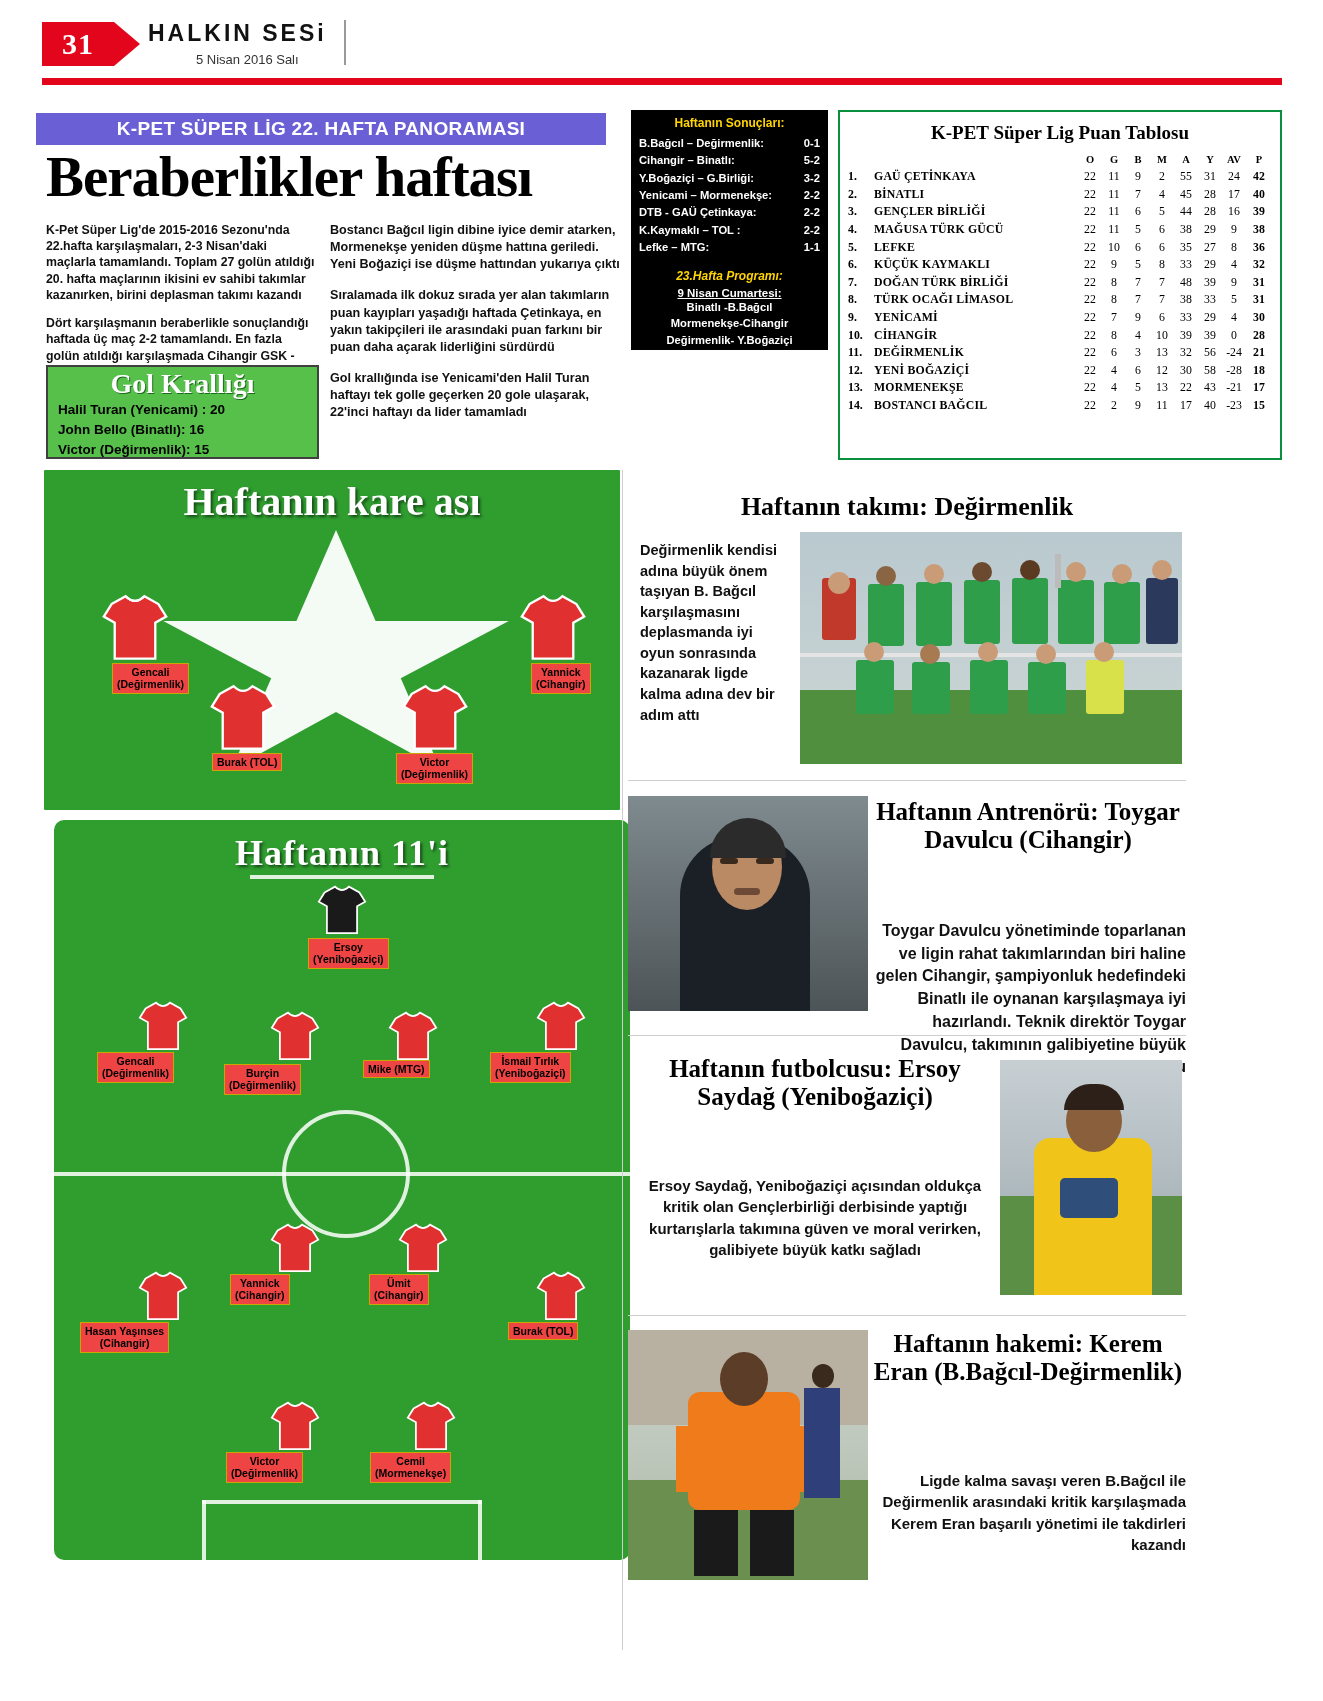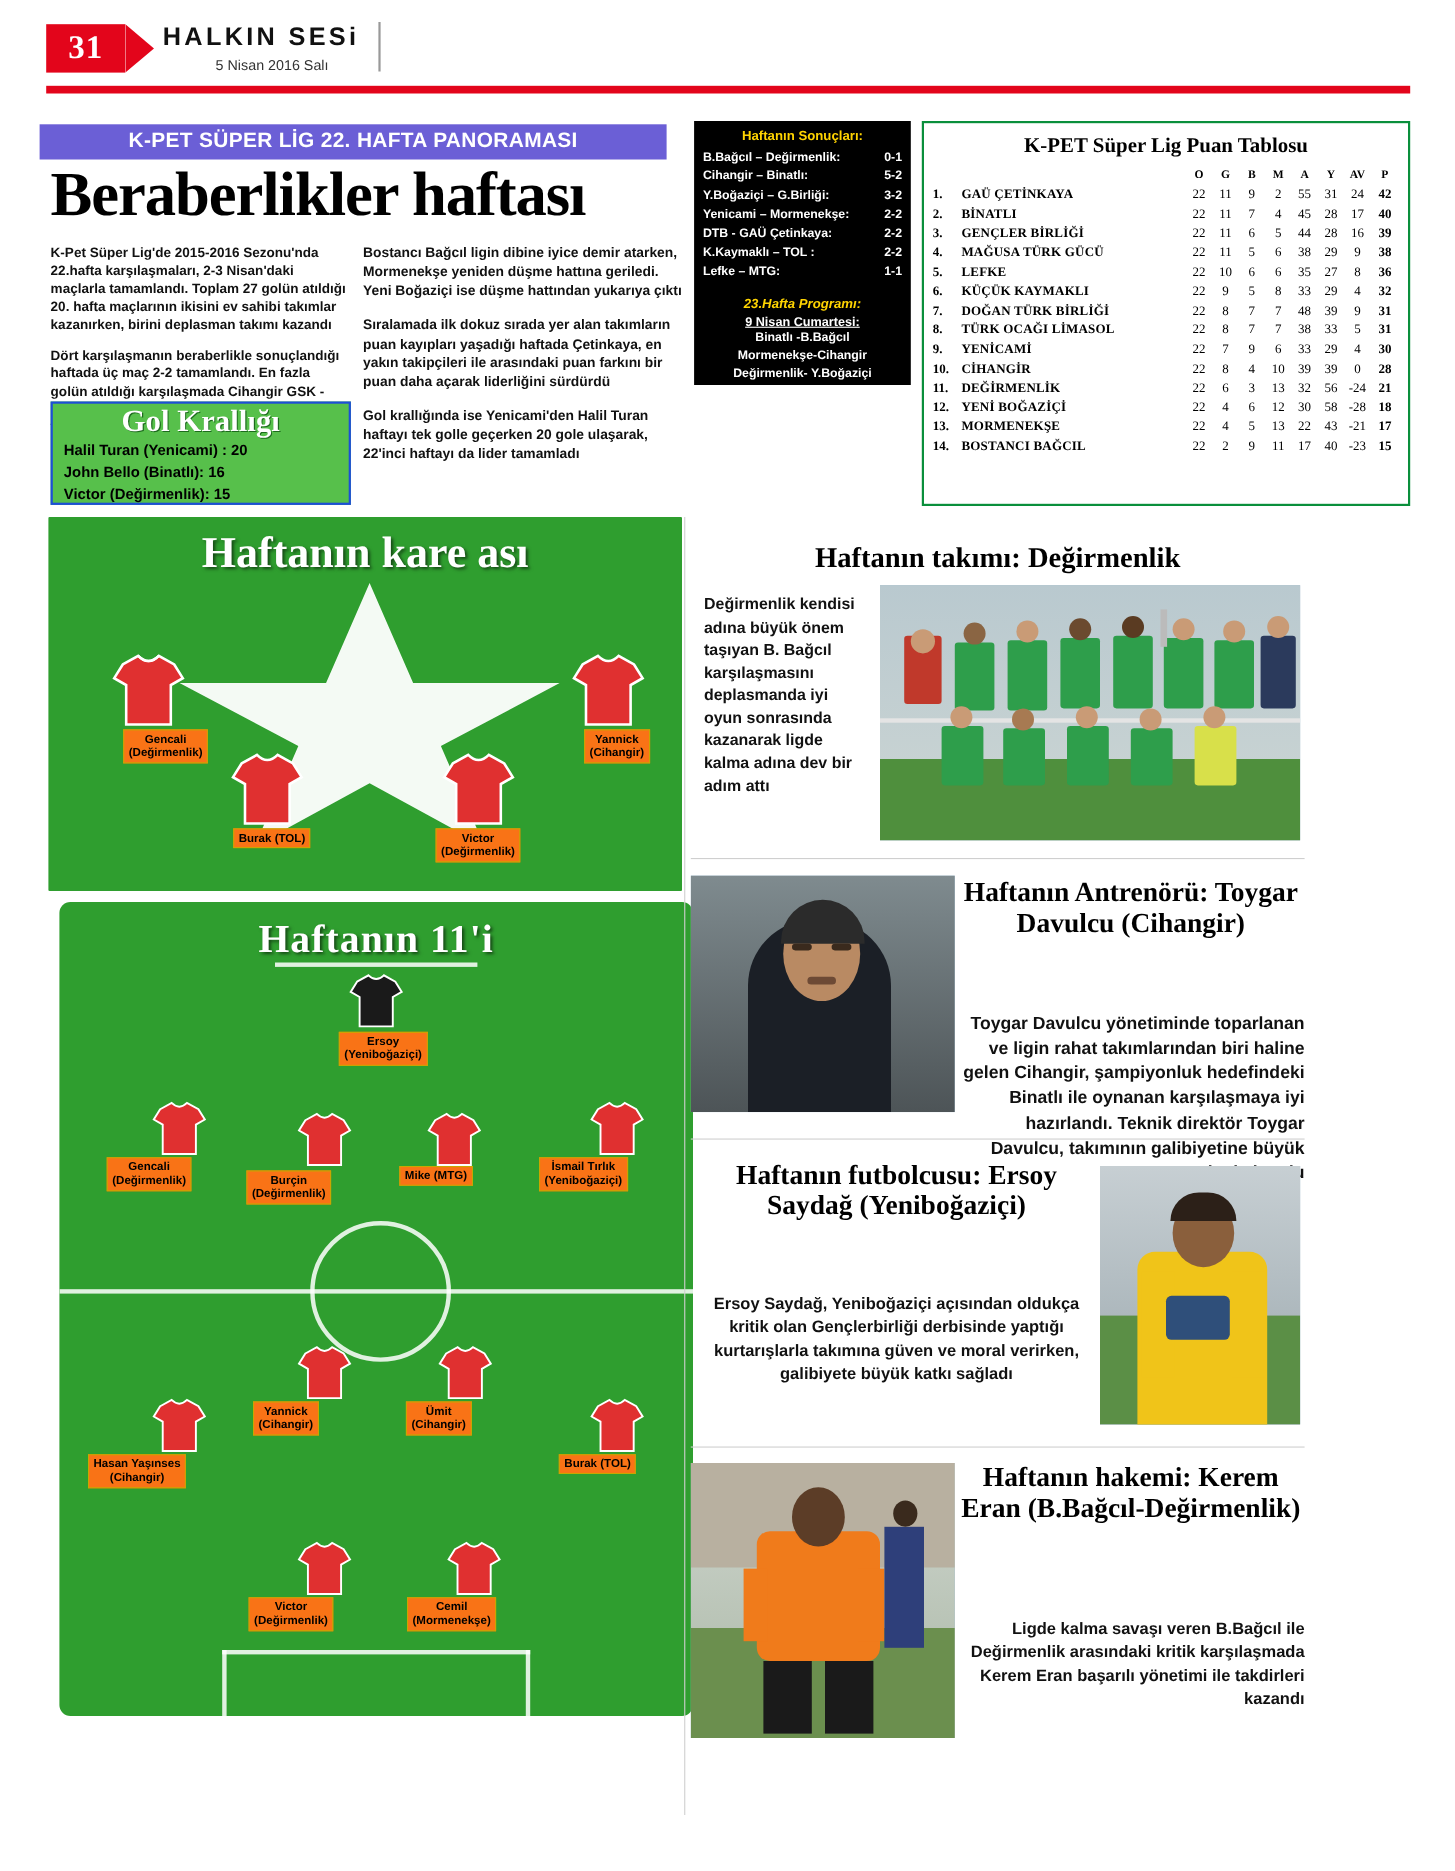--- a/index.html
+++ b/index.html
@@ -60,21 +60,21 @@
   }
   .lead-col-1 p { margin:0 0 12px 0; }
   .lead-col-2 {
     position:absolute; left:330px; top:222px; width:290px;
     font-size:12.6px; line-height:1.36; font-weight:bold; color:#111;
   }
   .lead-col-2 p { margin:0 0 14px 0; }
   
   .gol-box {
     position:absolute; left:46px; top:365px; width:273px; height:94px;
-    background:#57c04b; border:2px solid #1d4ed8;
+    background:#57c04b; border:2px solid #404040;
   }
   .gol-title {
     font-family:"Liberation Serif", serif; font-weight:bold; font-size:28px;
     color:#fff; text-align:center; line-height:1.05; padding-top:2px;
     text-shadow:1px 1px 0 #1d6b1d;
   }
   .gol-list { padding:2px 0 0 10px; font-size:13.5px; font-weight:bold; line-height:1.45; }
   
   .results-box {
     position:absolute; left:631px; top:110px; width:197px; height:240px;
@@ -116,21 +116,21 @@
   .star {
     position:absolute; left:112px; top:60px; width:360px; height:260px;
     background:#fff;
     clip-path:polygon(50% 0%, 61% 35%, 98% 35%, 68% 57%, 79% 92%, 50% 70%, 21% 92%, 32% 57%, 2% 35%, 39% 35%);
     opacity:.95;
   }
   
   .jersey { position:absolute; width:62px; height:62px; }
   .jersey svg { width:100%; height:100%; display:block; }
   .namebox {
-    position:absolute; background:#f97316; border:1px solid #caa600;
+    position:absolute; background:#ef4444; border:1px solid #caa600;
     font-size:10.5px; font-weight:bold; text-align:center; line-height:1.18;
     padding:2px 4px; white-space:nowrap;
   }
   
   .eleven {
     position:absolute; left:54px; top:820px; width:576px; height:740px;
     background:#2f9e2f; border-radius:10px; overflow:hidden;
   }
   .pitch-line { position:absolute; background:rgba(255,255,255,.85); }
   .e-title {

